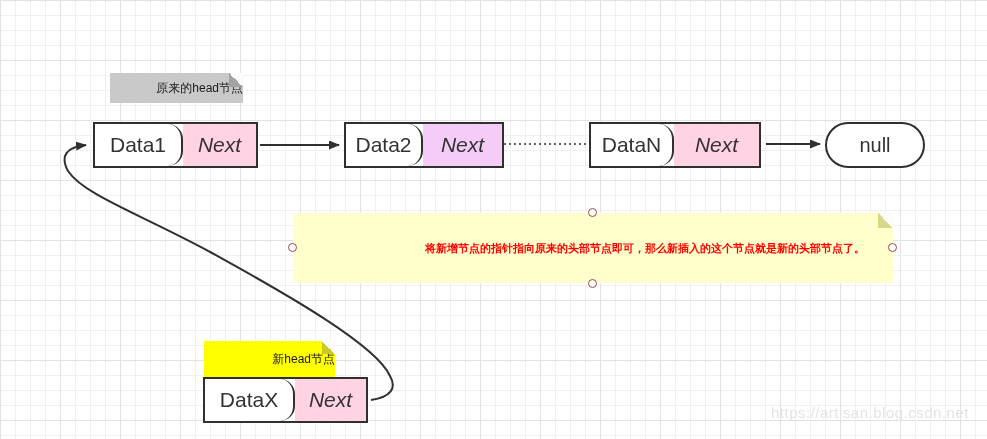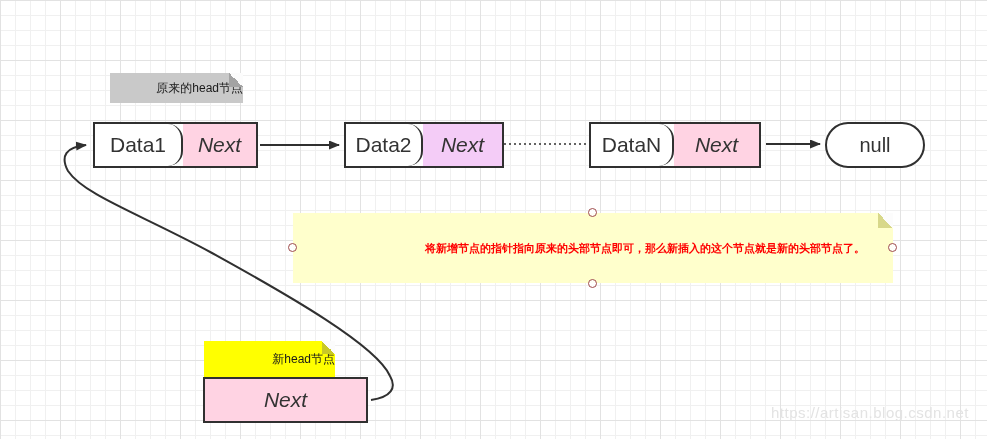--- a/index.html
+++ b/index.html
@@ -127,18 +127,19 @@
   <div class="handle handle-top"></div>
   <div class="handle handle-right"></div>
   <div class="handle handle-bottom"></div>
 
   <div class="note note-yellow-small">
     <span>新head节点</span>
     <span class="fold fold-bright"></span>
   </div>
 
   <div class="node node-datax">
+    <div class="cell data">DataX</div>
     <div class="cell next">Next</div>
   </div>
 
   <div class="watermark">https://artisan.blog.csdn.net</div>
 
 </div>
 
 </body></html>

